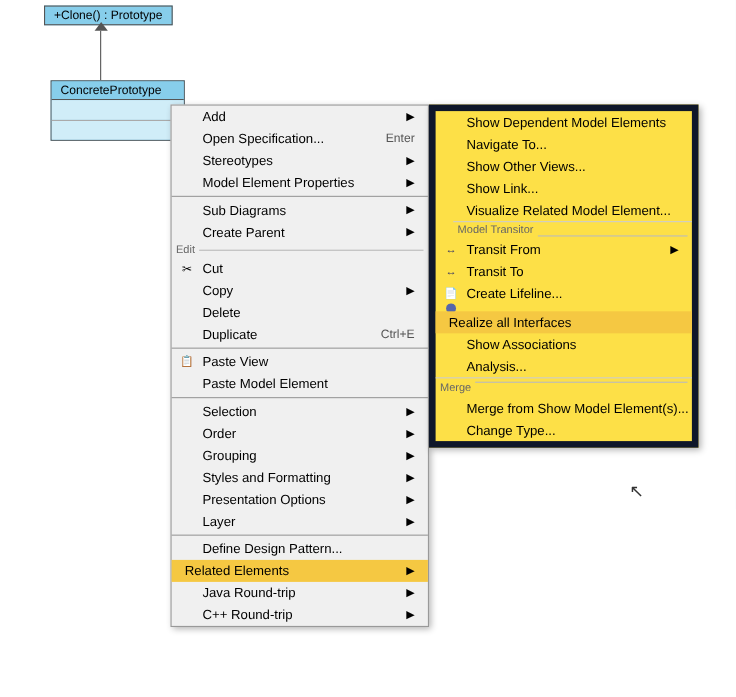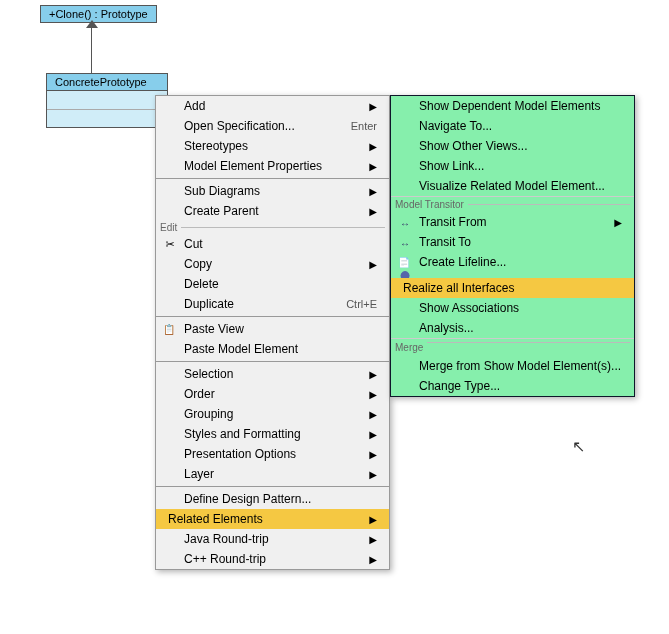--- a/index.html
+++ b/index.html
@@ -133,22 +133,22 @@
       align-items: center;
       justify-content: center;
       font-size: 11px;
     }
 
     
     .submenu-right {
       position: absolute;
       top: 95px;
       left: 390px;
-      background: #86efac;
-      border: 1px solid #0f172a;
+      background: #fde047;
+      border: 6px solid #0f172a;
       box-shadow: 2px 2px 6px rgba(0,0,0,0.3);
       width: 245px;
       z-index: 11;
     }
   </style>
 </head>
 <body>
 
 <div class="diagram-area">
 
@@ -277,21 +277,21 @@
     <div class="menu-item">
       <span>Show Other Views...</span>
     </div>
     <div class="menu-item">
       <span>Show Link...</span>
     </div>
     <div class="menu-item">
       <span>Visualize Related Model Element...</span>
     </div>
 
-    <div style="display:flex;align-items:center;padding:2px 4px;border-top:1px solid #ccc;">
+    <div style="display:flex;align-items:flex-end;padding:2px 4px;border-top:1px solid #ccc;margin-left:16px;">
       <span style="font-size:10px;color:#666;">Model Transitor</span>
       <div style="flex:1;height:1px;background:#bbb;margin-left:4px;"></div>
     </div>
 
     <div class="menu-item">
       <span class="icon" style="color:#336;font-size:10px;">↔</span>
       <span>Transit From</span>
       <span class="arrow">▶</span>
     </div>
     <div class="menu-item">

